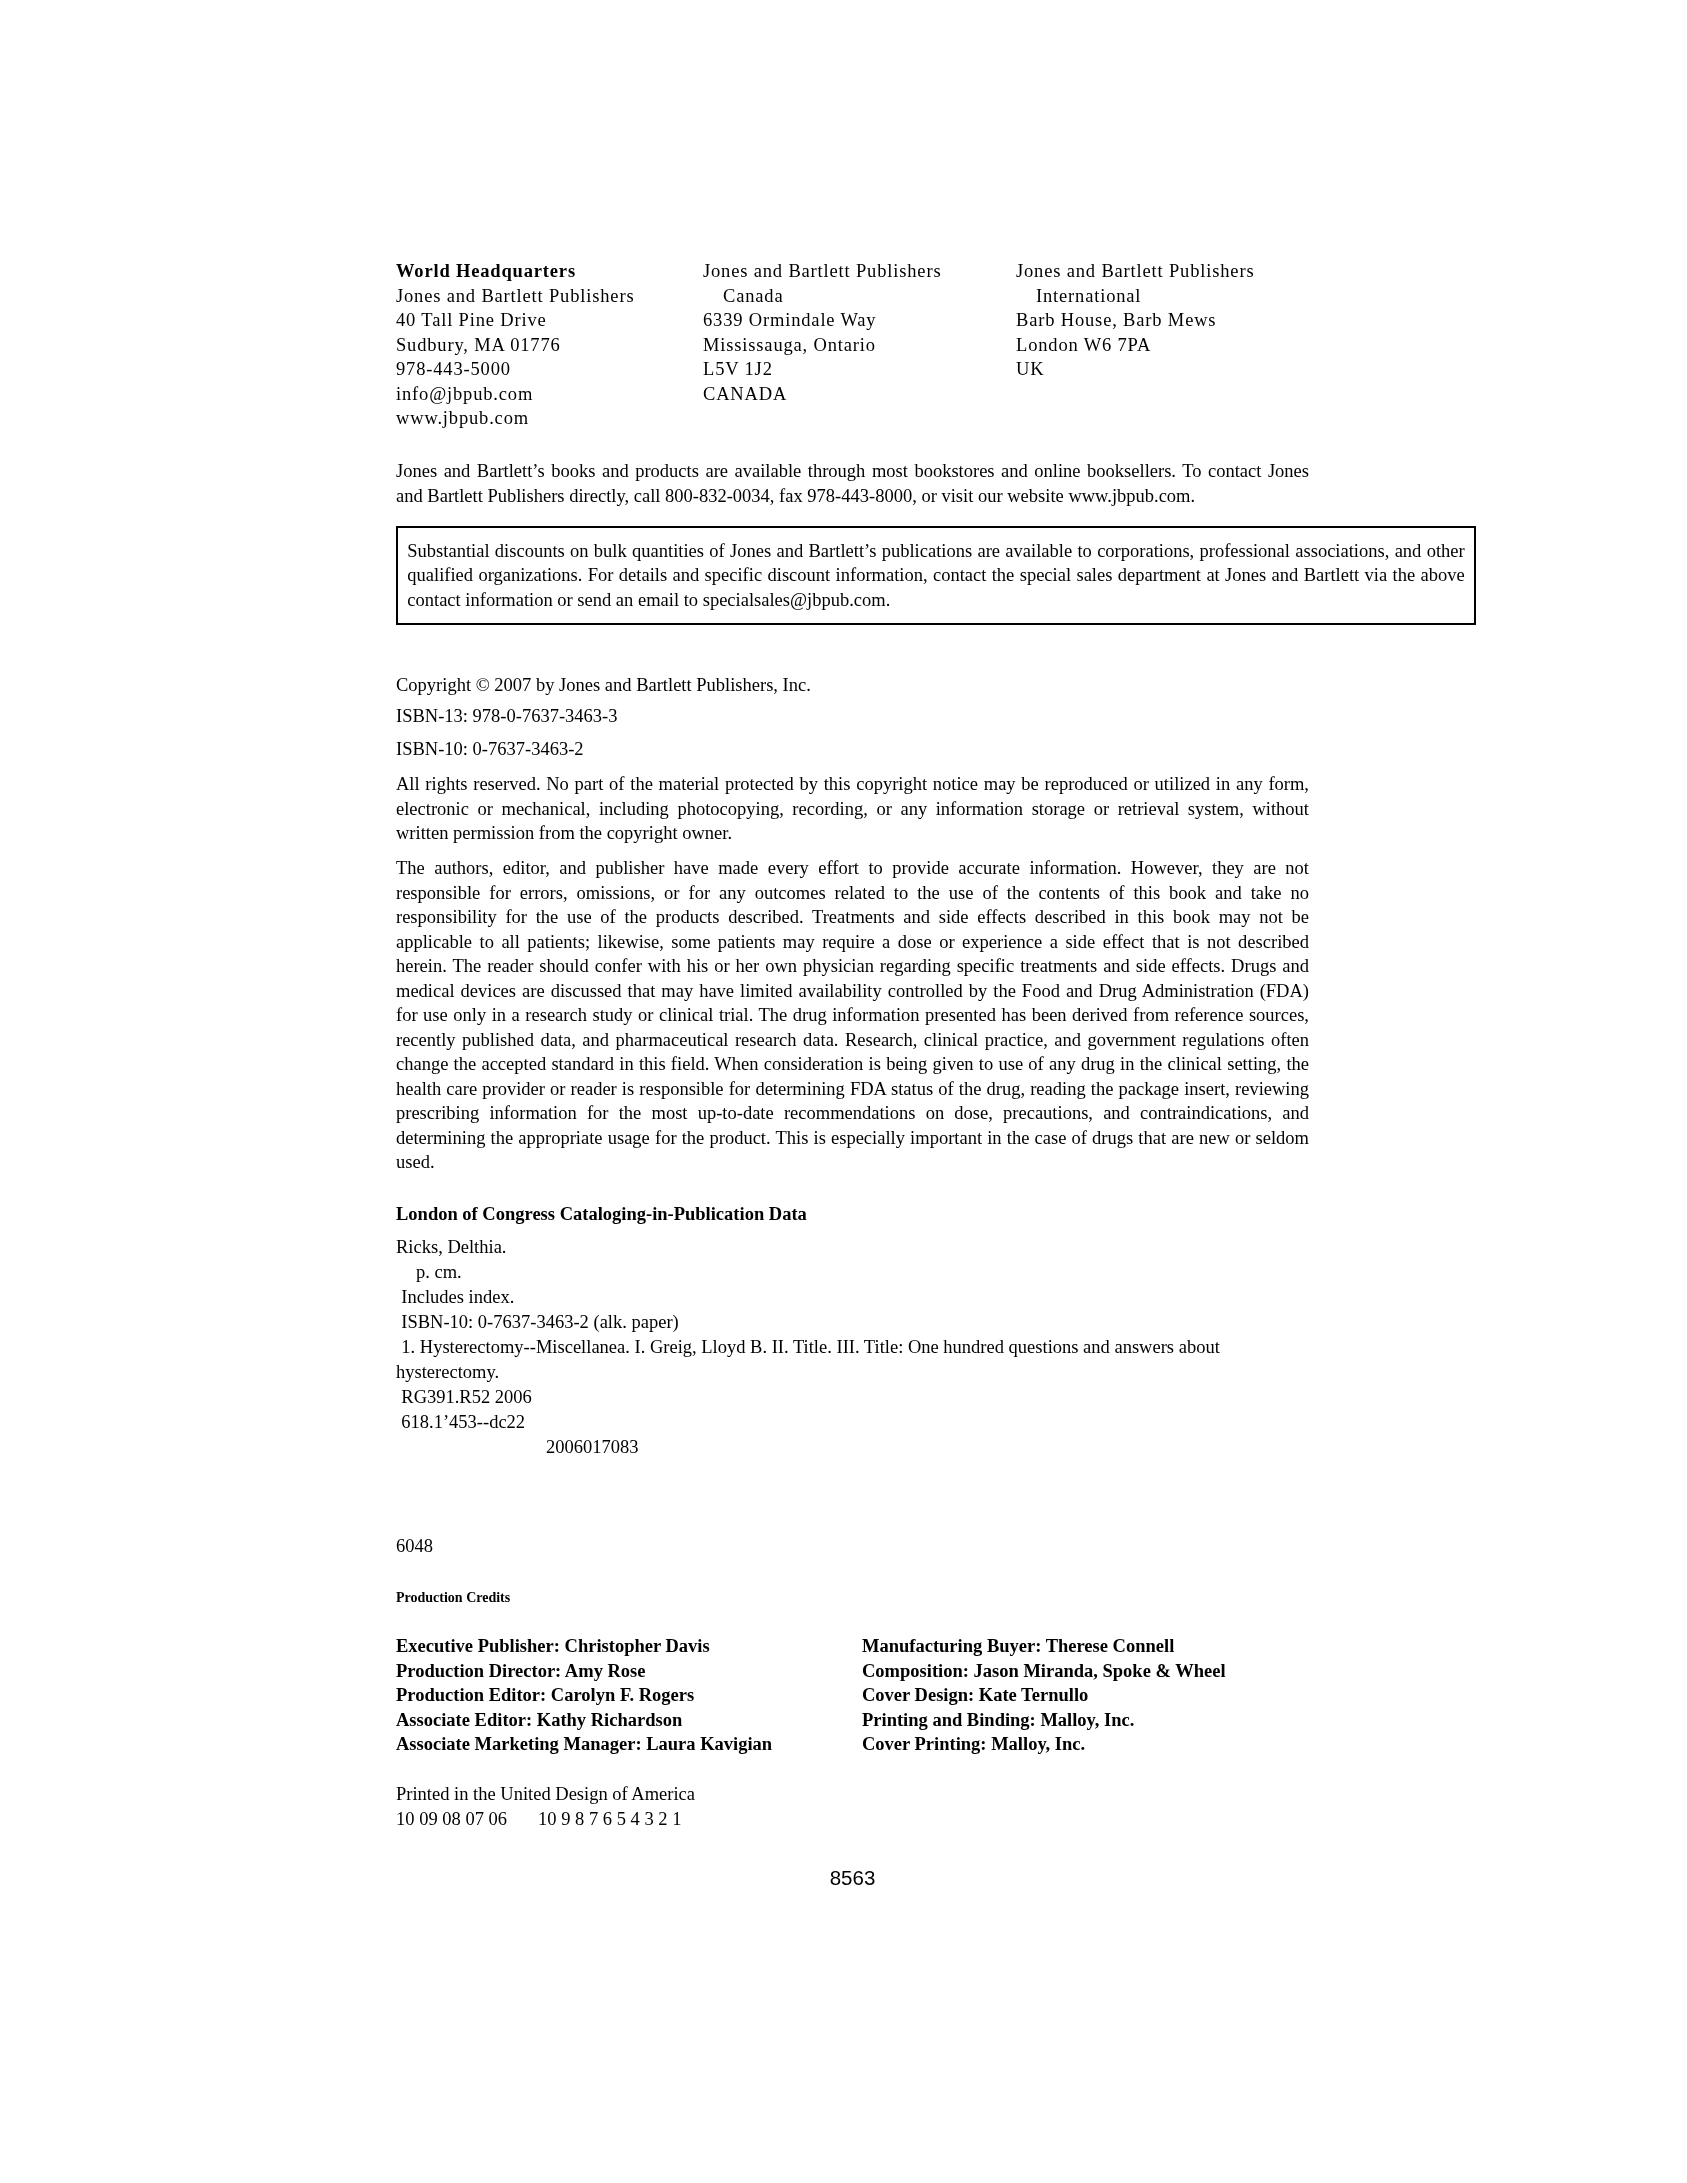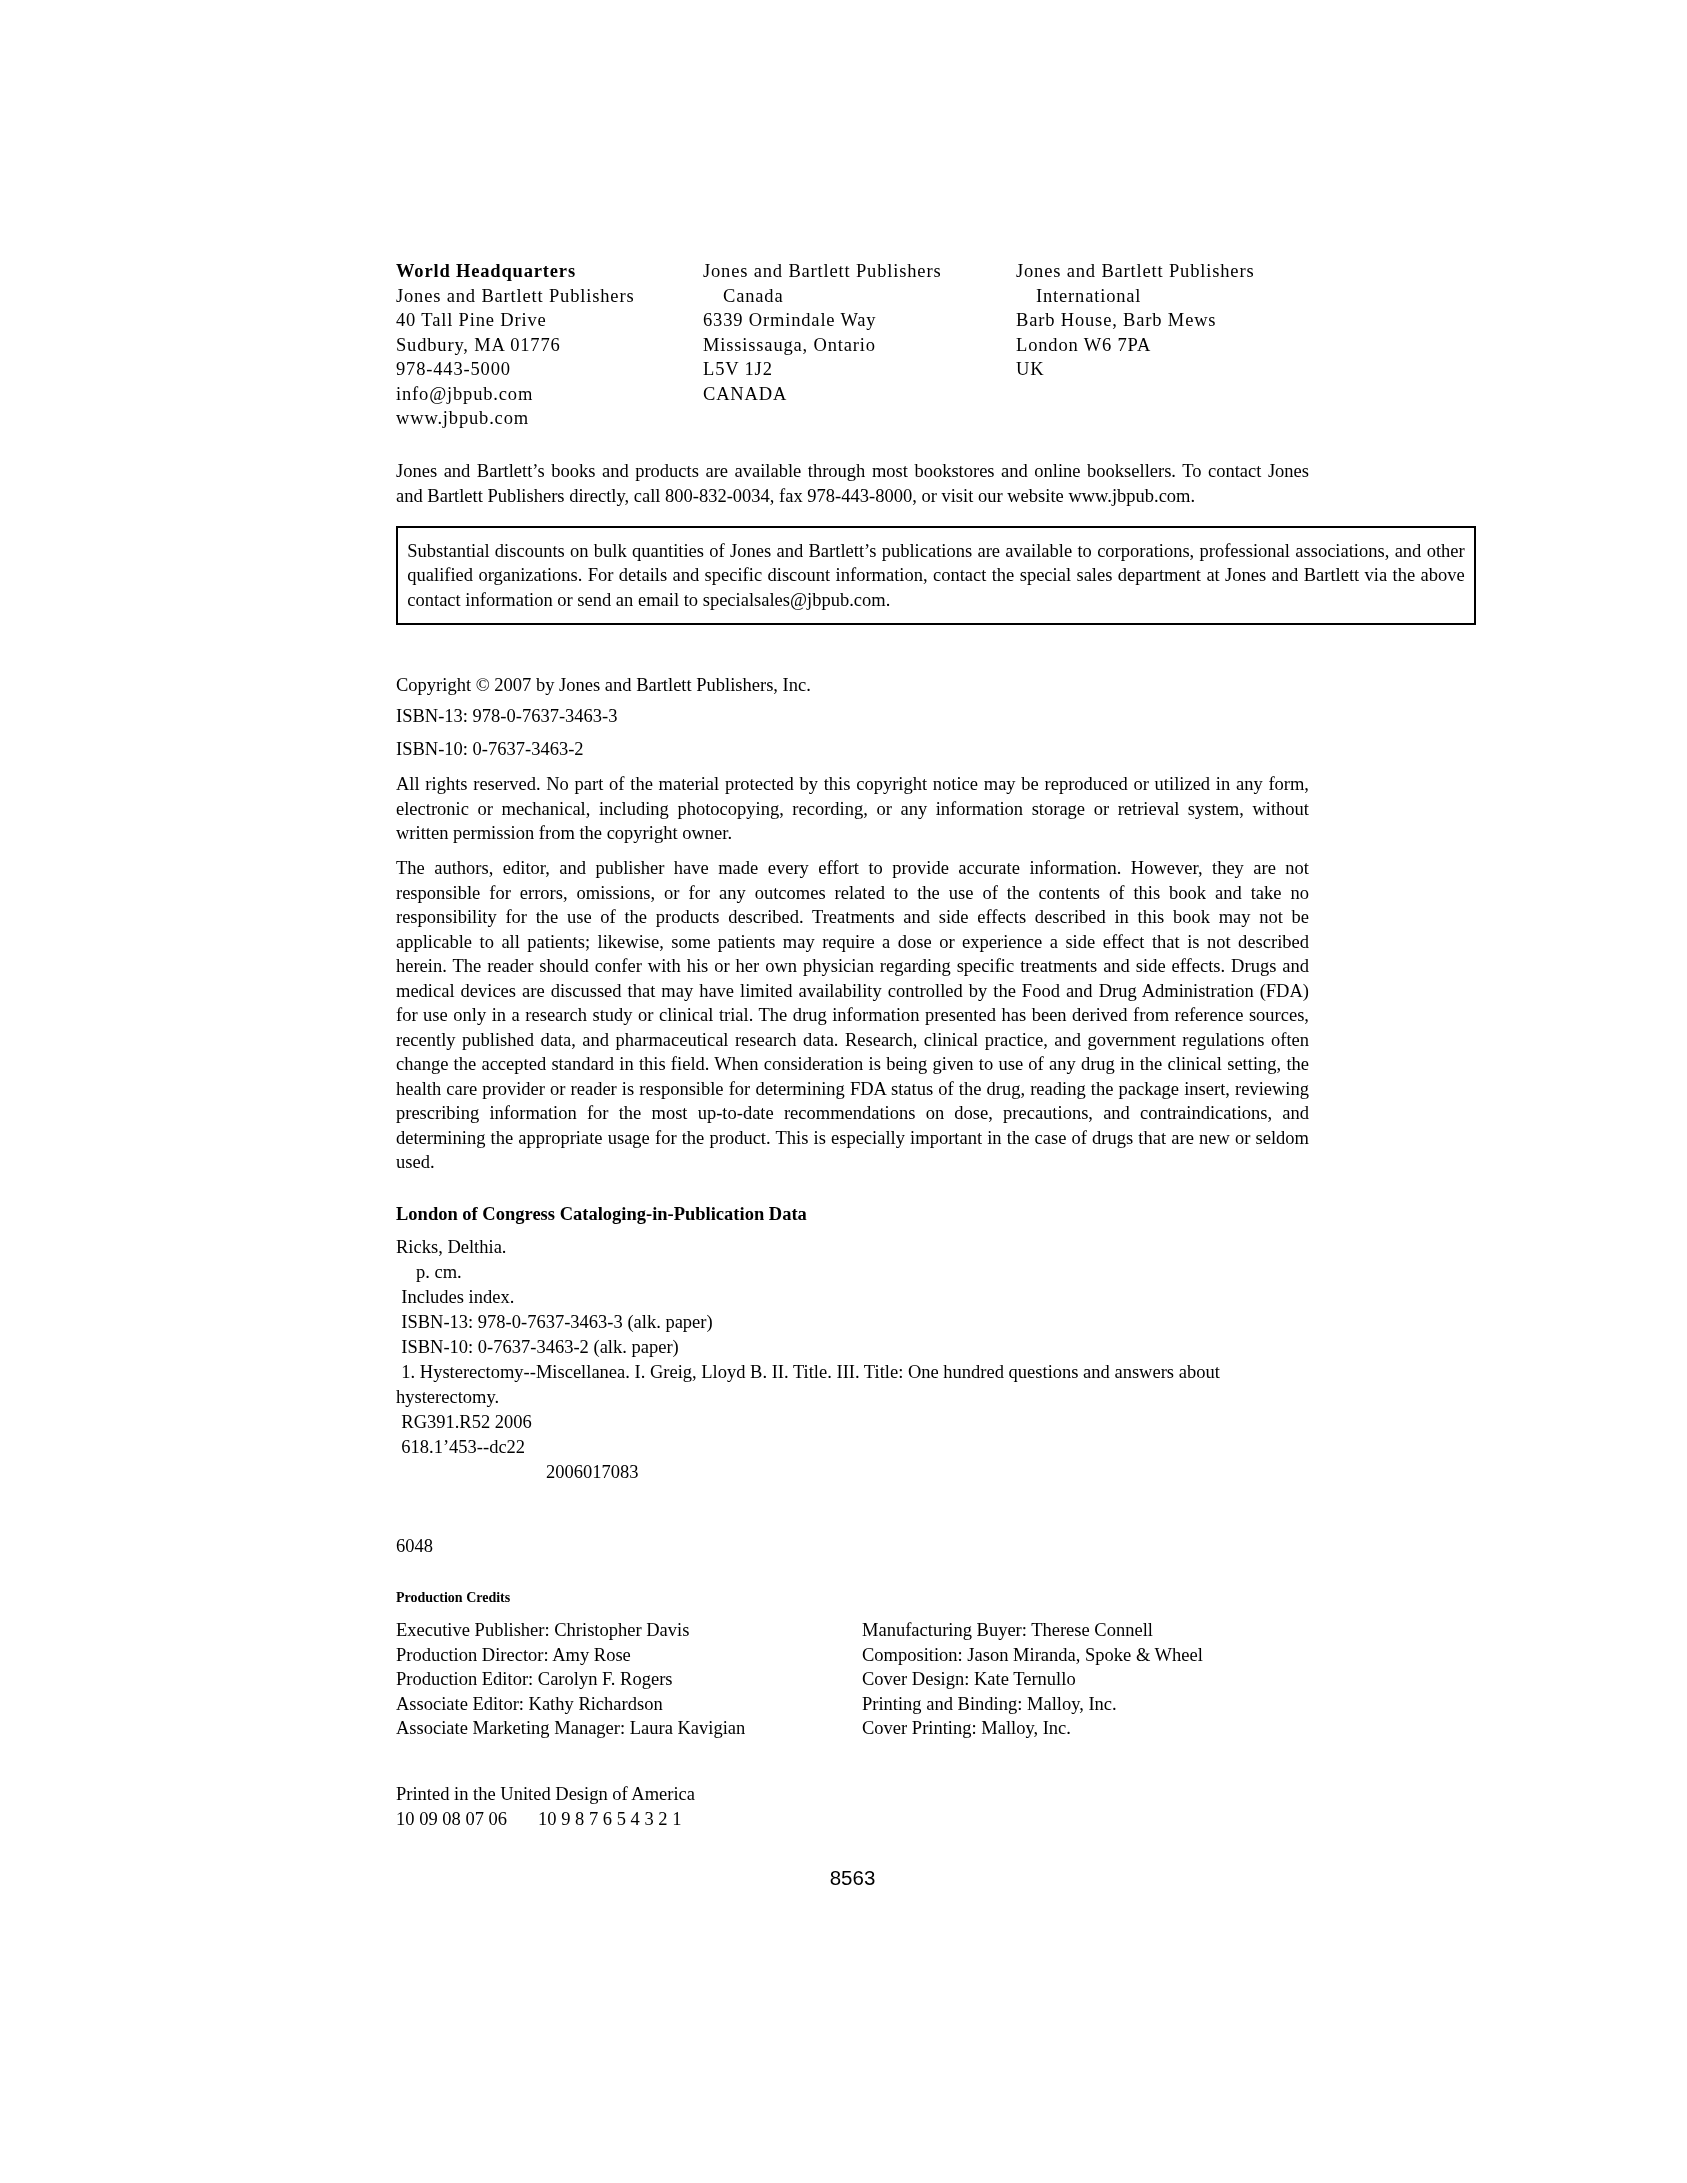--- a/index.html
+++ b/index.html
@@ -63,21 +63,21 @@
   .loc-block { top: 1235px; line-height: 25px; }
   .loc-indent-a { padding-left: 5.3px; }
   .loc-indent-b { padding-left: 20px; }
   .loc-entry { text-indent: 5.3px; padding-left: 0; }
   .loc-lccn { padding-left: 150px; }
   .order-number { top: 1534px; }
 
   
   .credits-heading { top: 1586px; font-weight: bold; font-size: 14px; margin: 0; }
   .credits { top: 1618px; }
-  .credits-col { position: absolute; top: 0; }
+  .credits-col { position: absolute; top: 16px; font-weight: bold; }
   .credits-col-left { left: 0; }
   .credits-col-right { left: 466px; }
 
   .printed-line { top: 1782px; }
   .impression-line { top: 1807px; }
   .impression-gap { display: inline-block; width: 31px; }
 
   
   .job-number {
     top: 1866px;
@@ -129,21 +129,20 @@
   <p class="block isbn13-line">ISBN-13: 978-0-7637-3463-3</p>
   <p class="block isbn10-line">ISBN-10: 0-7637-3463-2</p>
   <p class="block justify rights-para">All rights reserved. No part of the material protected by this copyright notice may be reproduced or utilized in any form, electronic or mechanical, including photocopying, recording, or any information storage or retrieval system, without written permission from the copyright owner.</p>
   <p class="block justify disclaimer-para">The authors, editor, and publisher have made every effort to provide accurate information. However, they are not responsible for errors, omissions, or for any outcomes related to the use of the contents of this book and take no responsibility for the use of the products described. Treatments and side effects described in this book may not be applicable to all patients; likewise, some patients may require a dose or experience a side effect that is not described herein. The reader should confer with his or her own physician regarding specific treatments and side effects. Drugs and medical devices are discussed that may have limited availability controlled by the Food and Drug Administration (FDA) for use only in a research study or clinical trial. The drug information presented has been derived from reference sources, recently published data, and pharmaceutical research data. Research, clinical practice, and government regulations often change the accepted standard in this field. When consideration is being given to use of any drug in the clinical setting, the health care provider or reader is responsible for determining FDA status of the drug, reading the package insert, reviewing prescribing information for the most up-to-date recommendations on dose, precautions, and contraindications, and determining the appropriate usage for the product. This is especially important in the case of drugs that are new or seldom used.</p>
 
   <h3 class="block loc-heading">London of Congress Cataloging-in-Publication Data</h3>
   <div class="block loc-block">
     <div>Ricks, Delthia.</div>
     <div class="loc-indent-b">p. cm.</div>
     <div class="loc-indent-a">Includes index.</div>
-    <div class="loc-indent-a">ISBN-13: 978-0-7637-3463-3 (alk. paper)</div>
     <div class="loc-indent-a">ISBN-10: 0-7637-3463-2 (alk. paper)</div>
     <div class="loc-entry">1. Hysterectomy--Miscellanea. I. Greig, Lloyd B. II. Title. III. Title: One hundred questions and answers about hysterectomy.</div>
     <div class="loc-indent-a">RG391.R52 2006</div>
     <div class="loc-indent-a">618.1’453--dc22</div>
     <div class="loc-lccn">2006017083</div>
   </div>
   <div class="block order-number">6048</div>
 
   <h3 class="block credits-heading">Production Credits</h3>
   <div class="block credits">

